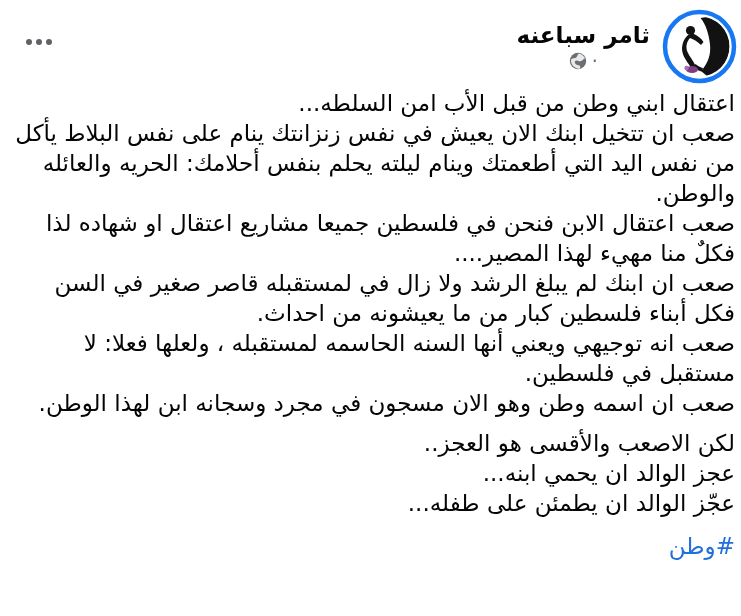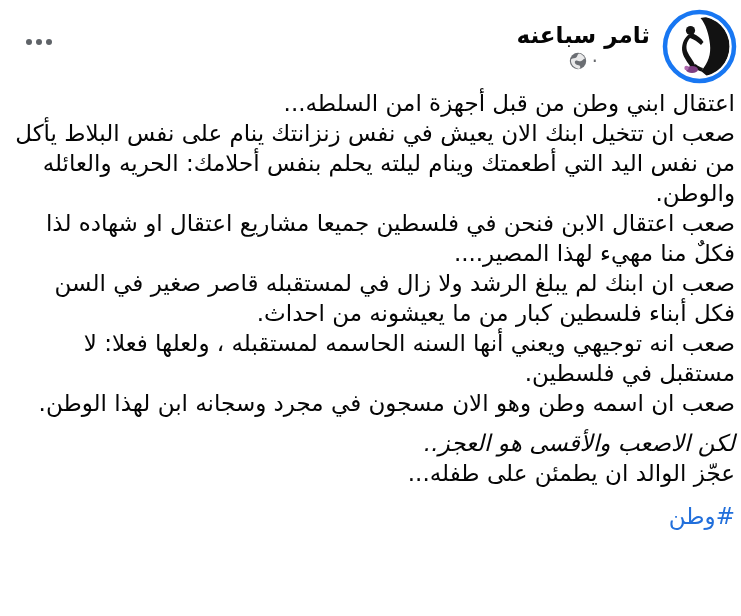--- a/index.html
+++ b/index.html
@@ -36,21 +36,21 @@
   }
   .more-btn i{display:block;width:6px;height:6px;border-radius:50%;background:#5f6368;}
 
   
   .post-body{
     padding:4px 6px 0 10px;
     font-size:23px;line-height:30px;color:#050505;
     text-align:right;
   }
   .post-body p{margin:0;}
-  .post-body p.gap-before{margin-top:10px;font-style:italic;}
+  .post-body p.gap-before{margin-top:10px;}
   .hashtag{
     display:inline-block;margin-top:13px;
     color:#216FDB;text-decoration:none;cursor:pointer;
   }
 </style>
 </head>
 <body>
 
 <div class="post-card">
 
@@ -90,24 +90,25 @@
     </div>
 
     <button class="more-btn" aria-label="more">
       <i></i>
         <i></i>
         <i></i>
     </button>
   </div>
 
   <div class="post-body">
-    <p>اعتقال ابني وطن من قبل أجهزة امن السلطه...</p>
+    <p>اعتقال ابني وطن من قبل الأب امن السلطه...</p>
     <p>صعب ان تتخيل ابنك الان يعيش في نفس زنزانتك ينام على نفس البلاط يأكل من نفس اليد التي أطعمتك وينام ليلته يحلم بنفس أحلامك: الحريه والعائله والوطن.</p>
     <p>صعب اعتقال الابن فنحن في فلسطين جميعا مشاريع اعتقال او شهاده لذا فكلٌ منا مهيء لهذا المصير....</p>
     <p>صعب ان ابنك لم يبلغ الرشد ولا زال في لمستقبله قاصر صغير في السن فكل أبناء فلسطين كبار من ما يعيشونه من احداث.</p>
     <p>صعب انه توجيهي ويعني أنها السنه الحاسمه لمستقبله ، ولعلها فعلا: لا مستقبل في فلسطين.</p>
     <p>صعب ان اسمه وطن وهو الان مسجون في مجرد وسجانه ابن لهذا الوطن.</p>
     <p class="gap-before">لكن الاصعب والأقسى هو العجز..</p>
+    <p>عجز الوالد ان يحمي ابنه...</p>
     <p>عجّز الوالد ان يطمئن على طفله...</p>
     <a class="hashtag">#وطن</a>
   </div>
 
 </div>
 
 </body></html>

